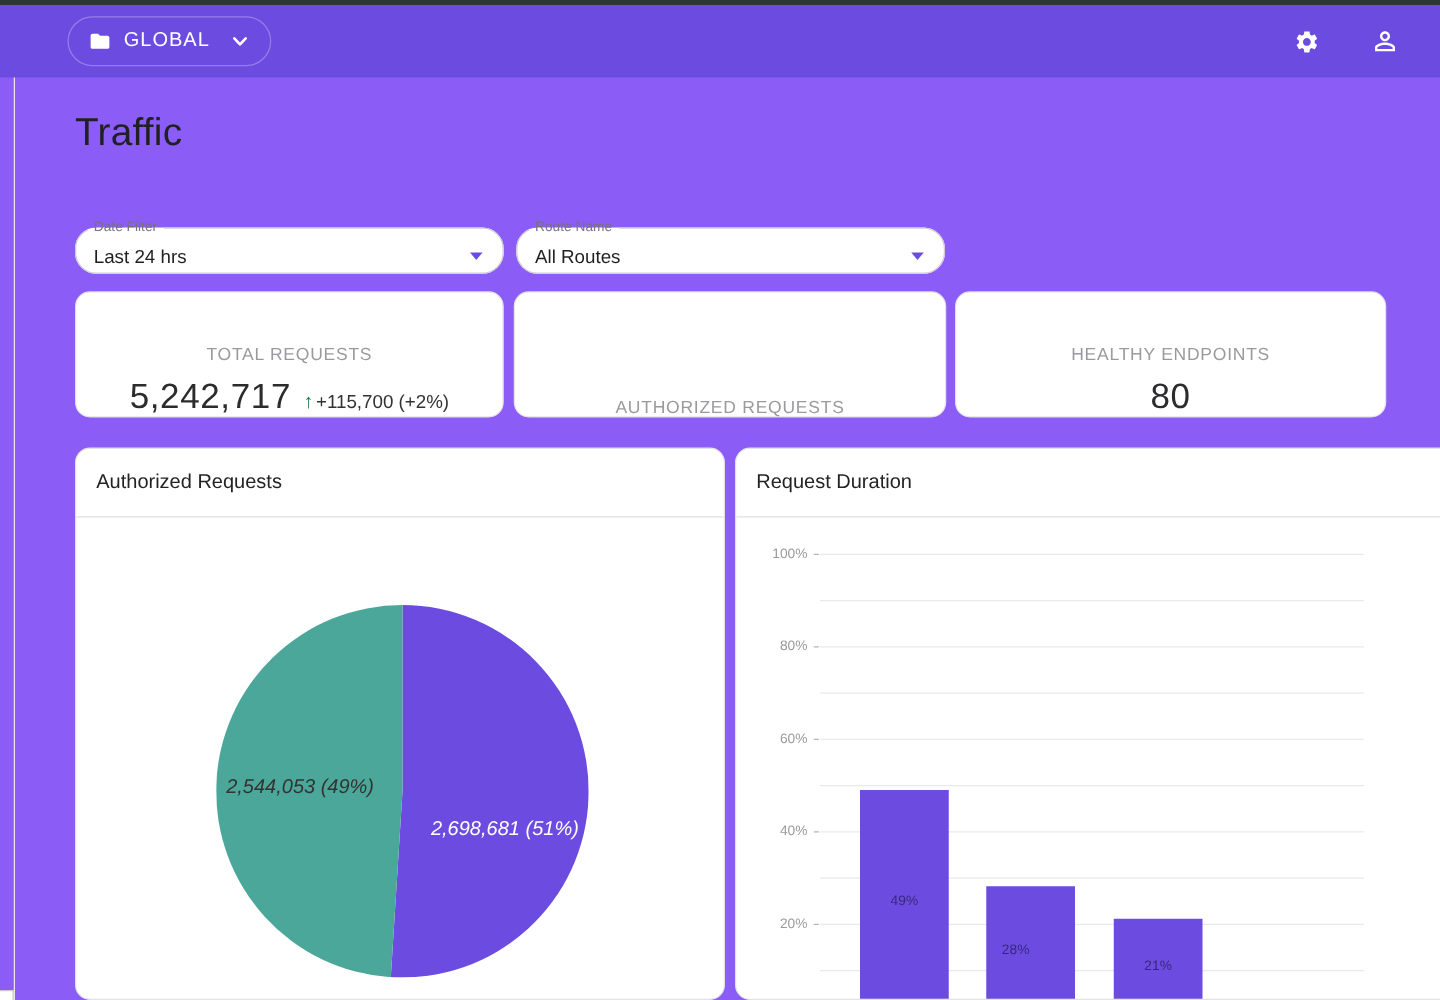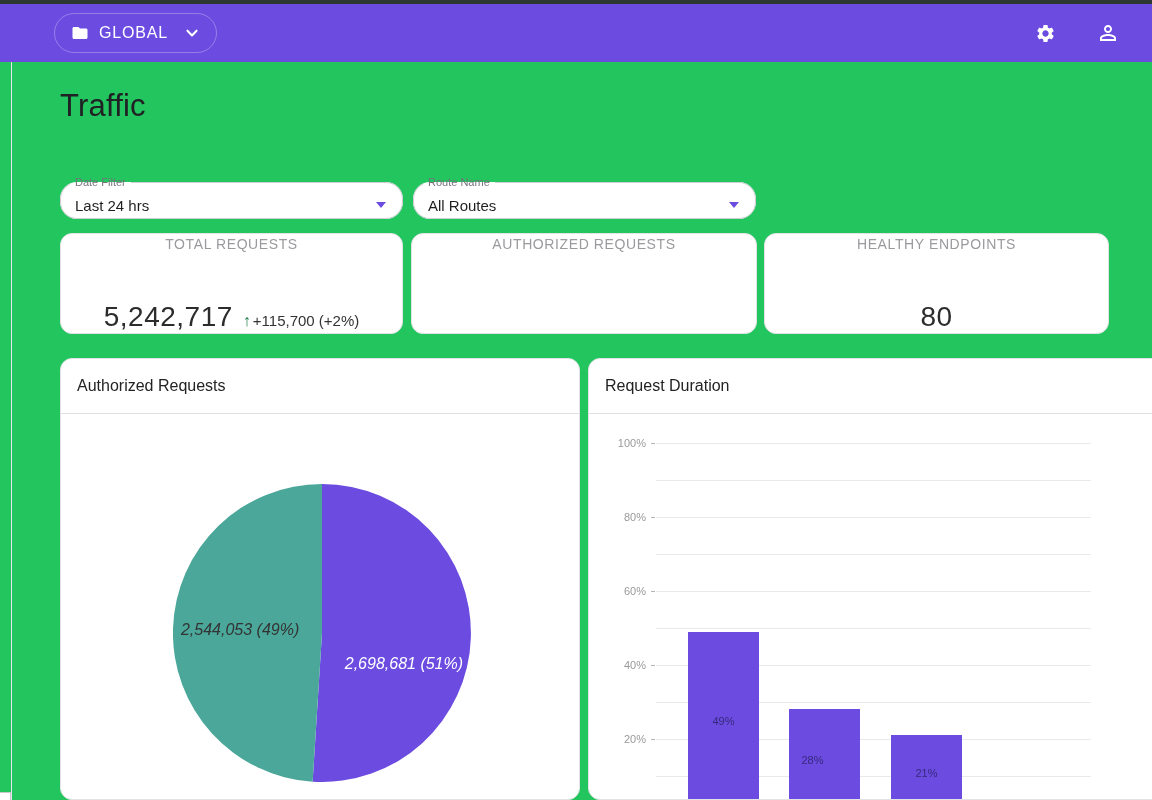--- a/index.html
+++ b/index.html
@@ -1,18 +1,18 @@
 <!DOCTYPE html>
 <html><head>
 <meta charset="utf-8">
 <style>
   * { margin:0; padding:0; box-sizing:border-box; }
   html,body { width:1152px; height:800px; overflow:hidden; background:#ffffff;
               font-family:"Liberation Sans", sans-serif; }
-  .viewport { position:relative; width:1152px; height:800px; overflow:hidden; background:#22c55e; }
+  .viewport { position:relative; width:1152px; height:800px; overflow:hidden; background:#8b5cf6; }
 
   
   .top-strip { position:absolute; left:0; top:0; width:1152px; height:4px; background:#2d3833; }
 
   
   .appbar { position:absolute; left:0; top:4px; width:1152px; height:58px; background:#6C4CE0;
             display:flex; align-items:center; justify-content:space-between; padding:0 32px 0 54px; }
   .workspace-pill { display:flex; align-items:center; gap:10px; height:40px; padding:0 16px;
             background:transparent; border:1px solid rgba(255,255,255,0.28); border-radius:9999px;
             color:#fff; cursor:pointer; }
@@ -32,21 +32,21 @@
   fieldset.select-field { position:absolute; top:176px; height:43px; width:343px;
         border:1px solid #cfcdd4; border-radius:17px; background:#fff; cursor:pointer; }
   fieldset.select-field legend { margin-left:9px; padding:0 5px; font-size:11px; color:#75727d; }
   .select-value { position:absolute; left:14px; top:9px; font-size:15px; color:#1f1f1f; }
   .select-arrow { position:absolute; right:16px; top:14px; width:0; height:0;
         border-left:5px solid transparent; border-right:5px solid transparent; border-top:6px solid #6C4CE0; }
 
   
   .stat-card { position:absolute; top:233px; height:101px; background:#fff;
         border:1px solid #e3e2e6; border-radius:12px; display:flex; flex-direction:column;
-        align-items:center; justify-content:space-between; gap:10px; padding-top:2px; }
+        align-items:center; justify-content:flex-end; gap:10px; padding-top:2px; }
   .stat-label { font-size:14px; color:#9a9a9e; letter-spacing:0.6px; }
   .stat-valrow { display:flex; align-items:baseline; gap:10px; }
   .stat-value { font-size:28px; color:#2c2c2e; letter-spacing:0.5px; }
   .stat-delta { font-size:15px; color:#333; }
   .trend-up { color:#1e7e44; font-size:16px; margin-right:2px; }
 
   
   .chart-card { position:absolute; top:358px; height:442px; background:#fff;
         border:1px solid #e3e2e6; border-radius:12px; overflow:hidden; }
   .chart-card-header { height:55px; display:flex; align-items:center; padding:0 16px;

